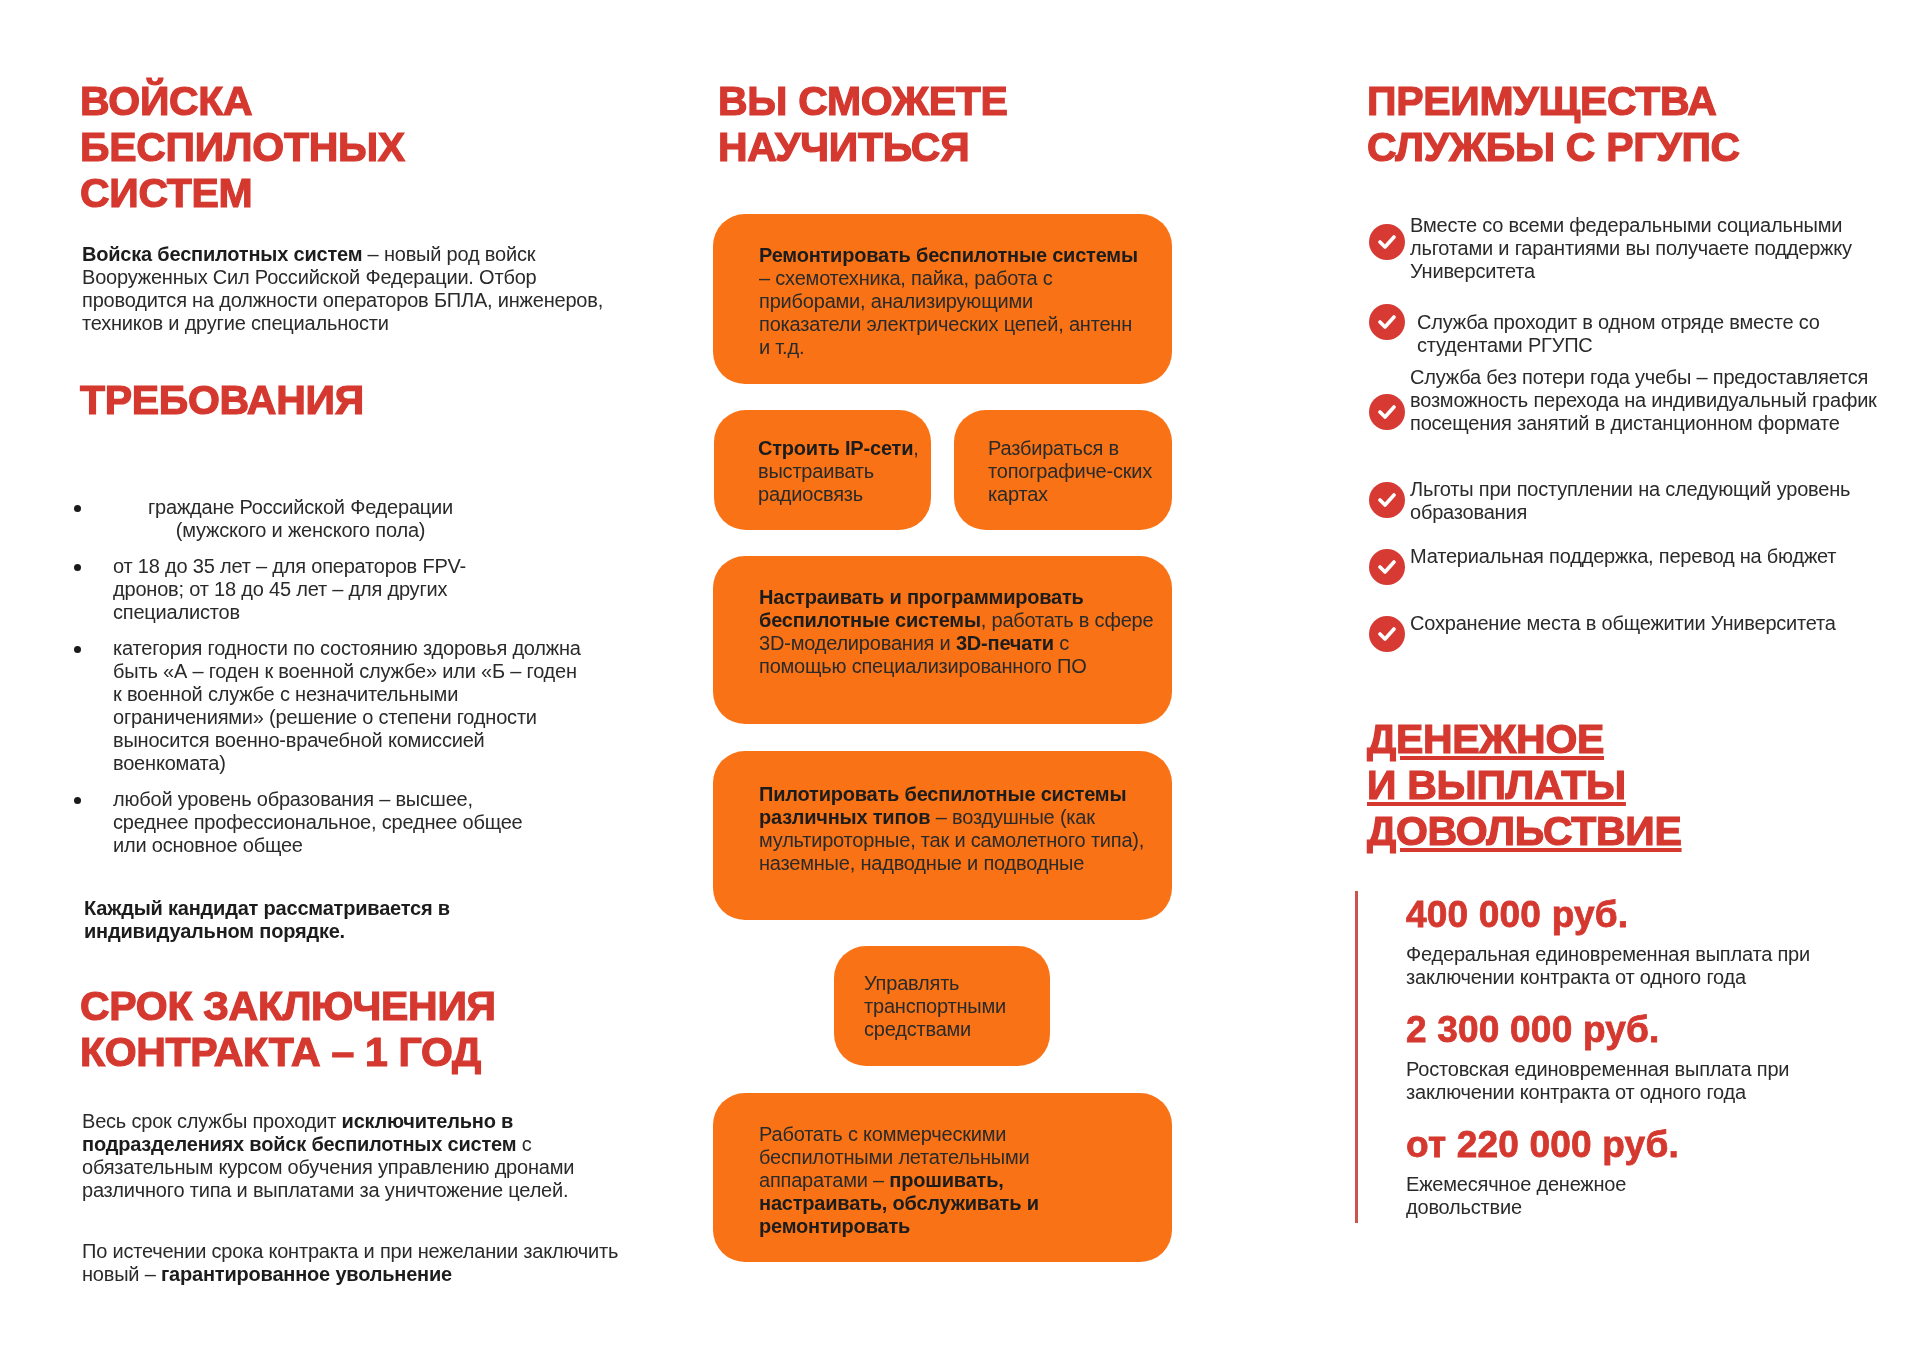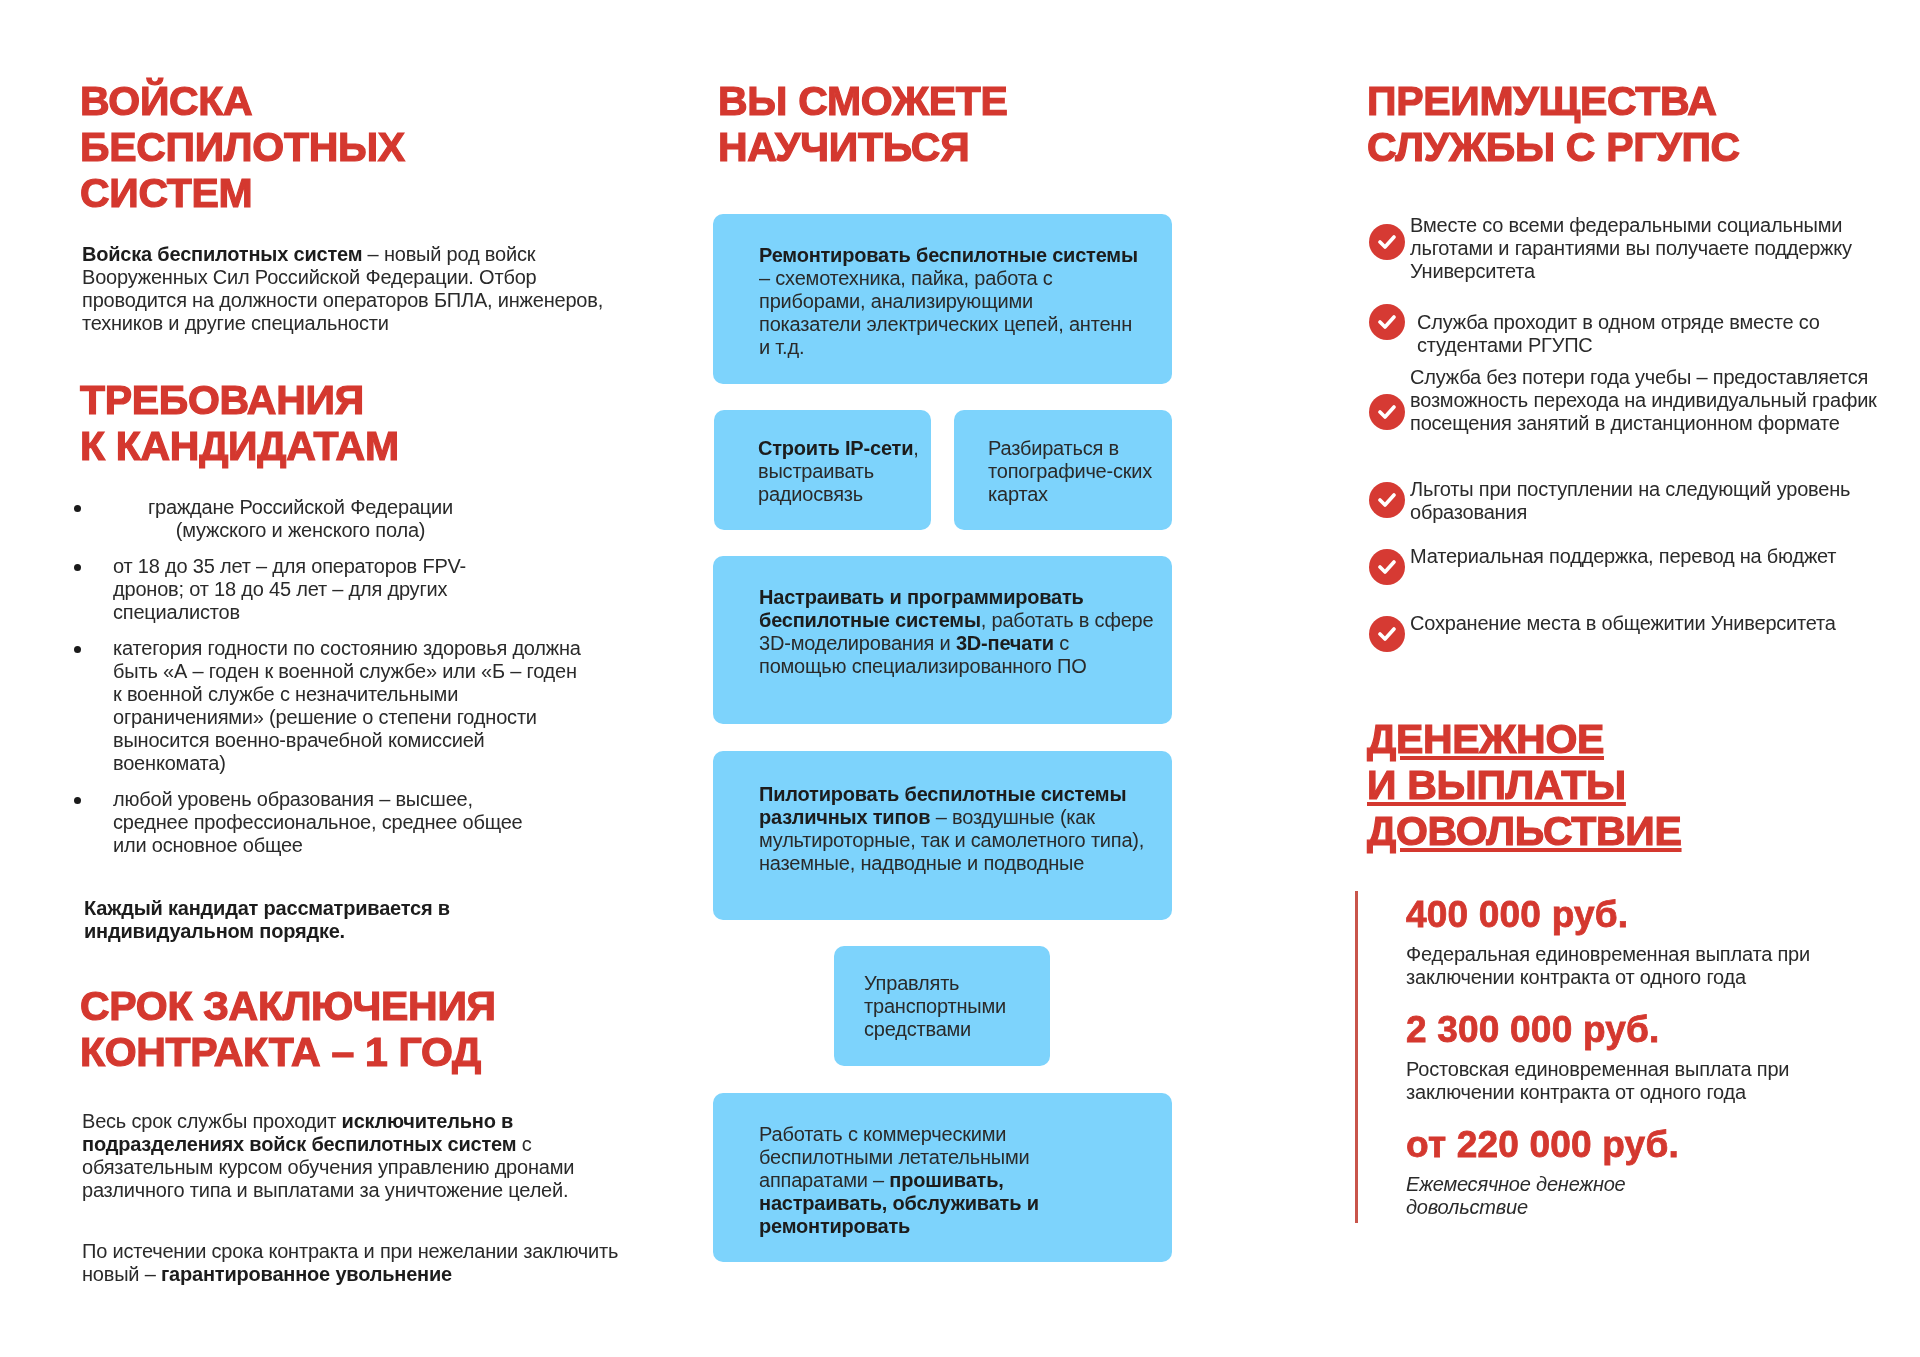--- a/index.html
+++ b/index.html
@@ -8,21 +8,21 @@
   .abs { position:absolute; }
   .h-red { position:absolute; color:#d4382f; font-family:"Liberation Sans", sans-serif;
            font-weight:bold; font-size:41px; line-height:46px; letter-spacing:-0.3px;
            text-transform:uppercase; -webkit-text-stroke:1.2px #d4382f; margin:0; }
   .h-red span { display:block; }
   .txt { font-size:20px; line-height:23px; color:#2a2a2a; letter-spacing:-0.2px; }
   .txt b, .bold { font-weight:bold; color:#1c1c1c; }
   .bul-list { position:absolute; left:74px; top:496px; width:520px; margin:0; padding:0; list-style:none; }
   .bul-list li { position:relative; padding-left:39px; margin-bottom:13px; }
   .bul-dot { position:absolute; left:0; top:9px; width:7px; height:7px; border-radius:50%; background:#1a1a1a; }
-  .card { position:absolute; background:#7dd3fc; border-radius:10px; box-sizing:border-box; }
+  .card { position:absolute; background:#f97316; border-radius:32px; box-sizing:border-box; }
   .card .txt { position:absolute; }
   .benefit { position:absolute; left:1369px; width:520px; }
   .check { position:absolute; left:0; width:36px; height:36px; border-radius:50%; background:#d63a33; }
   .check svg { position:absolute; left:9px; top:10px; }
   .benefit .txt { position:absolute; left:41px; width:470px; }
   .money-bar { position:absolute; left:1355px; top:891px; width:3px; height:332px; background:#c9554b; }
   .money-val { position:absolute; left:1406px; color:#d4382f; font-weight:bold; font-size:37px; line-height:40px;
                -webkit-text-stroke:0.8px #d4382f; letter-spacing:0.2px; }
   .money-desc { position:absolute; left:1406px; width:460px; }
 </style>
@@ -34,21 +34,20 @@
   <span>БЕСПИЛОТНЫХ</span>
   <span>СИСТЕМ</span>
 </h1>
 
 <p class="abs txt" style="left:82px; top:243px; width:525px; margin:0;">
   <b>Войска беспилотных систем</b><span> – новый род войск Вооруженных Сил Российской Федерации. Отбор проводится на должности операторов БПЛА, инженеров, техников и другие специальности</span>
 </p>
 
 <h2 class="h-red" style="left:80px; top:377px;">
   <span>ТРЕБОВАНИЯ</span>
-  <span>К КАНДИДАТАМ</span>
 </h2>
 
 <ul class="bul-list txt">
   <li style="width:375px;text-align:center;"><span class="bul-dot"></span><span>граждане Российской Федерации (мужского и женского пола)</span></li>
   <li style="width:375px;"><span class="bul-dot"></span><span>от 18 до 35 лет – для операторов FPV-дронов; от 18 до 45 лет – для других специалистов</span></li>
   <li style="width:470px;"><span class="bul-dot"></span><span>категория годности по состоянию здоровья должна быть «А – годен к военной службе» или «Б – годен к военной службе с незначительными ограничениями» (решение о степени годности выносится военно-врачебной комиссией военкомата)</span></li>
   <li style="width:420px;"><span class="bul-dot"></span><span>любой уровень образования – высшее, среднее профессиональное, среднее общее или основное общее</span></li>
 </ul>
 
 <p class="abs txt bold" style="left:84px; top:897px; width:420px; margin:0;">Каждый кандидат рассматривается в индивидуальном порядке.</p>
@@ -175,13 +174,13 @@
 
 <div class="money-bar"></div>
 
 <div class="money-val" style="top:895px;">400 000 руб.</div>
 <p class="money-desc txt" style="top:943px; margin:0;">Федеральная единовременная выплата при заключении контракта от одного года</p>
 
 <div class="money-val" style="top:1010px;">2 300 000 руб.</div>
 <p class="money-desc txt" style="top:1058px; margin:0;">Ростовская единовременная выплата при заключении контракта от одного года</p>
 
 <div class="money-val" style="top:1125px;">от 220 000 руб.</div>
-<p class="money-desc txt" style="top:1173px; width:260px; margin:0;font-style:italic;">Ежемесячное денежное довольствие</p>
+<p class="money-desc txt" style="top:1173px; width:260px; margin:0;">Ежемесячное денежное довольствие</p>
 
 </body></html>

